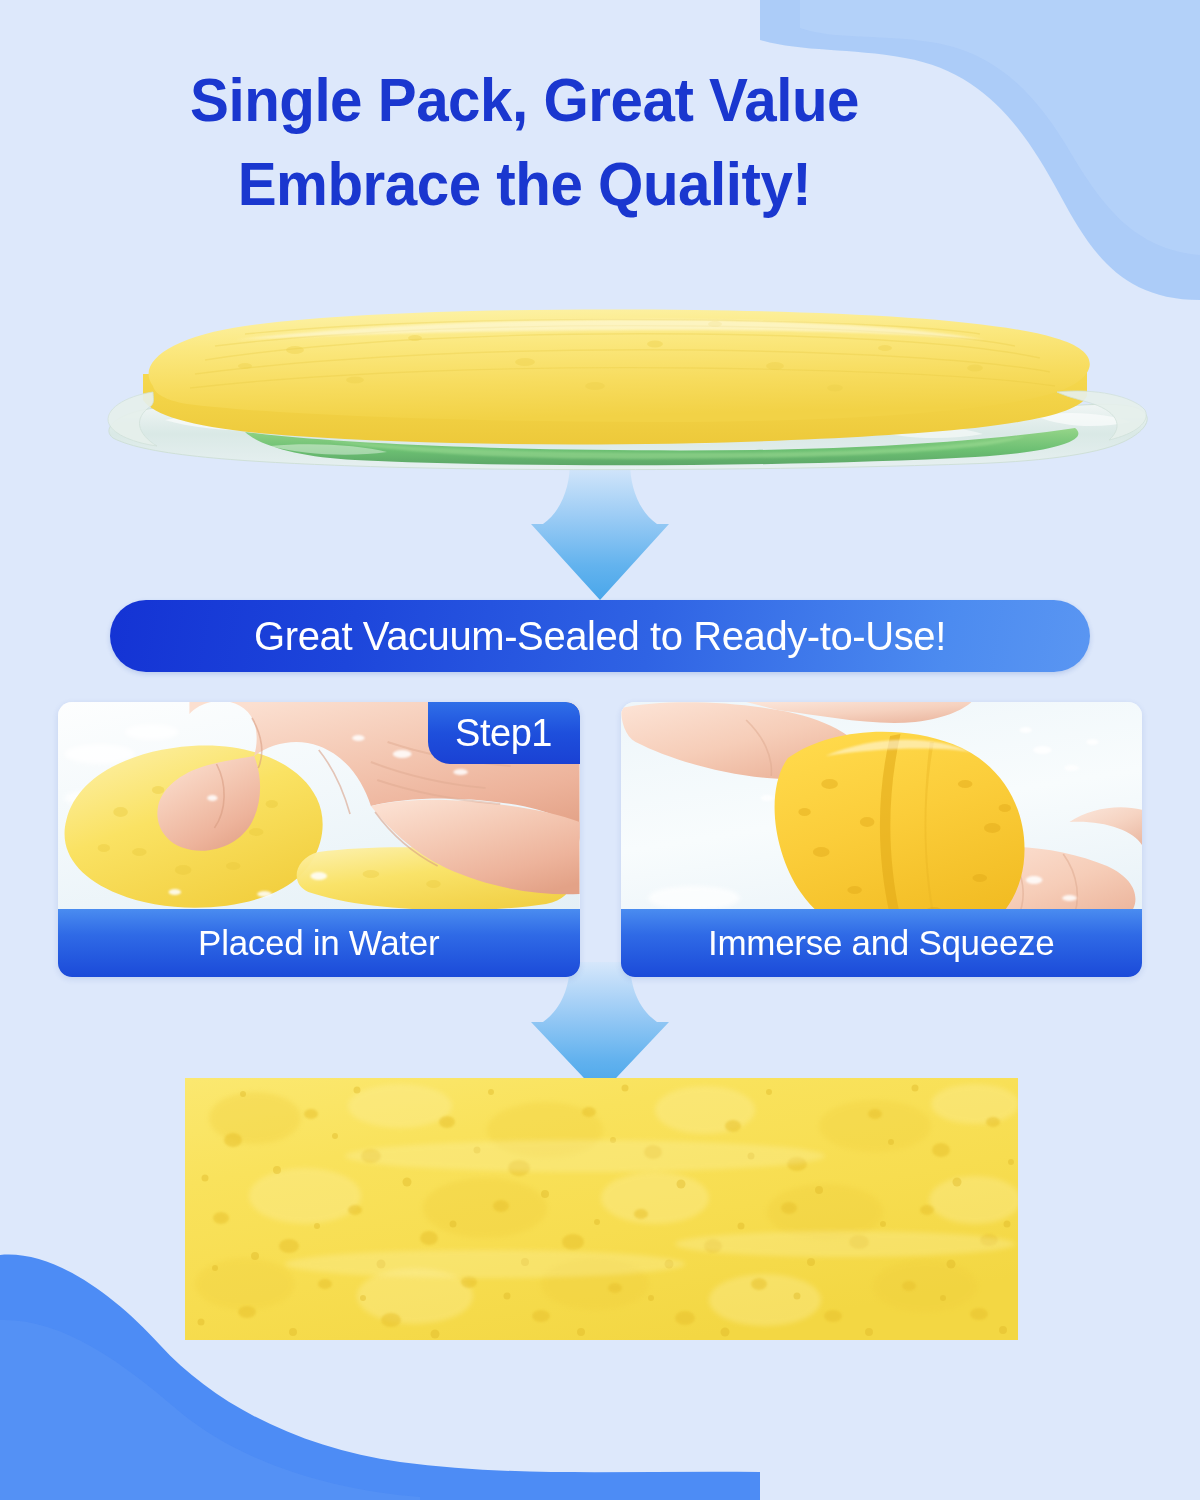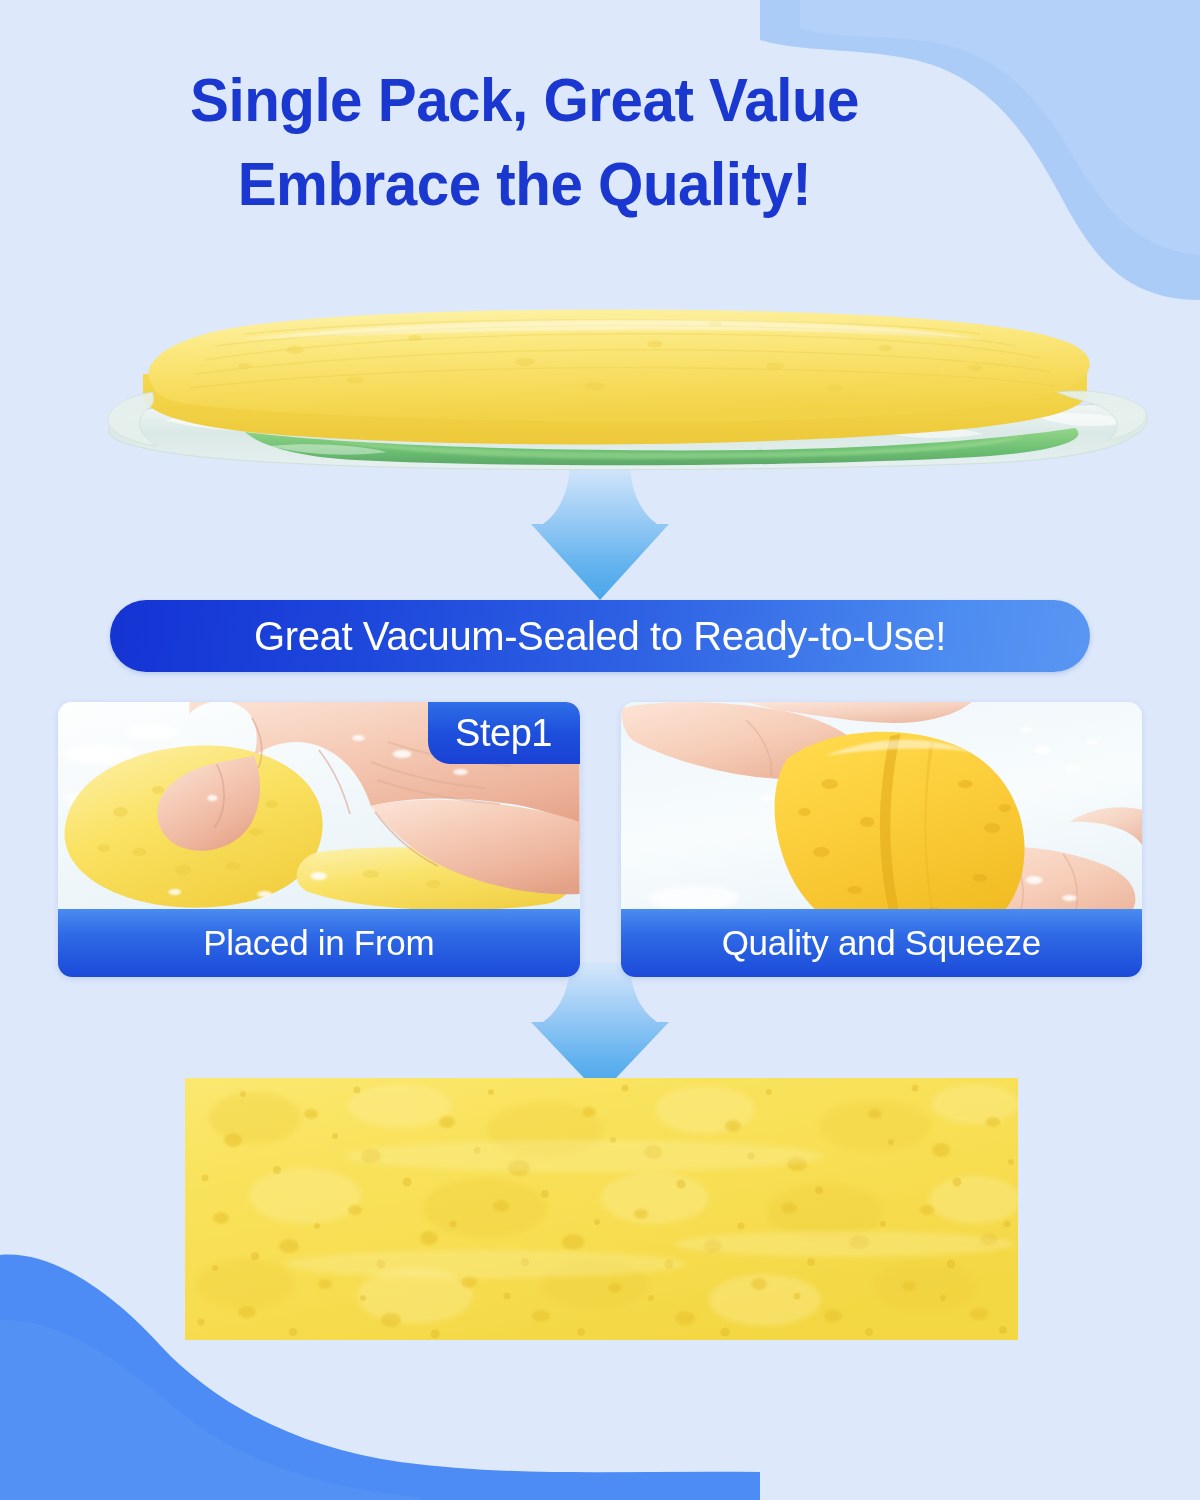--- a/index.html
+++ b/index.html
@@ -373,21 +373,21 @@
           <ellipse cx="198" cy="192" rx="7" ry="3"></ellipse>
         <ellipse cx="148" cy="96" rx="5" ry="3"></ellipse>
           <ellipse cx="112" cy="190" rx="6" ry="3"></ellipse>
       </g>
     </svg>
 
     <div class="step-badge">
       <span>Step1</span>
     </div>
     <div class="card-caption">
-      <span>Placed in From</span>
+      <span>Placed in Water</span>
     </div>
   </div>
 
   <div class="card">
     <svg class="card-photo" viewBox="0 0 500 275" preserveAspectRatio="none">
       <defs>
         <linearGradient id="waterBg2" x1="0" y1="0" x2="0.3" y2="1">
           <stop offset="0%" stop-color="#eef6fa"></stop>
           <stop offset="50%" stop-color="#f8fcfd"></stop>
           <stop offset="100%" stop-color="#e7f1f7"></stop>
@@ -461,21 +461,21 @@
       </g>
 
       <g opacity="0.75" filter="url(#b2)">
         <ellipse cx="70" cy="196" rx="44" ry="12" fill="#ffffff"></ellipse>
         <ellipse cx="40" cy="232" rx="34" ry="10" fill="#ffffff"></ellipse>
         <ellipse cx="120" cy="240" rx="30" ry="9" fill="#ffffff"></ellipse>
       </g>
     </svg>
 
     <div class="card-caption">
-      <span>Quality and Squeeze</span>
+      <span>Immerse and Squeeze</span>
     </div>
   </div>
 
 </div>
 
 <svg class="arrow arrow-2" viewBox="0 0 170 135" preserveAspectRatio="none">
   <defs>
     <linearGradient id="arrowG2" x1="0" y1="0" x2="0" y2="1">
       <stop offset="0%" stop-color="#d6e7fb"></stop>
       <stop offset="38%" stop-color="#9bcbf5"></stop>

